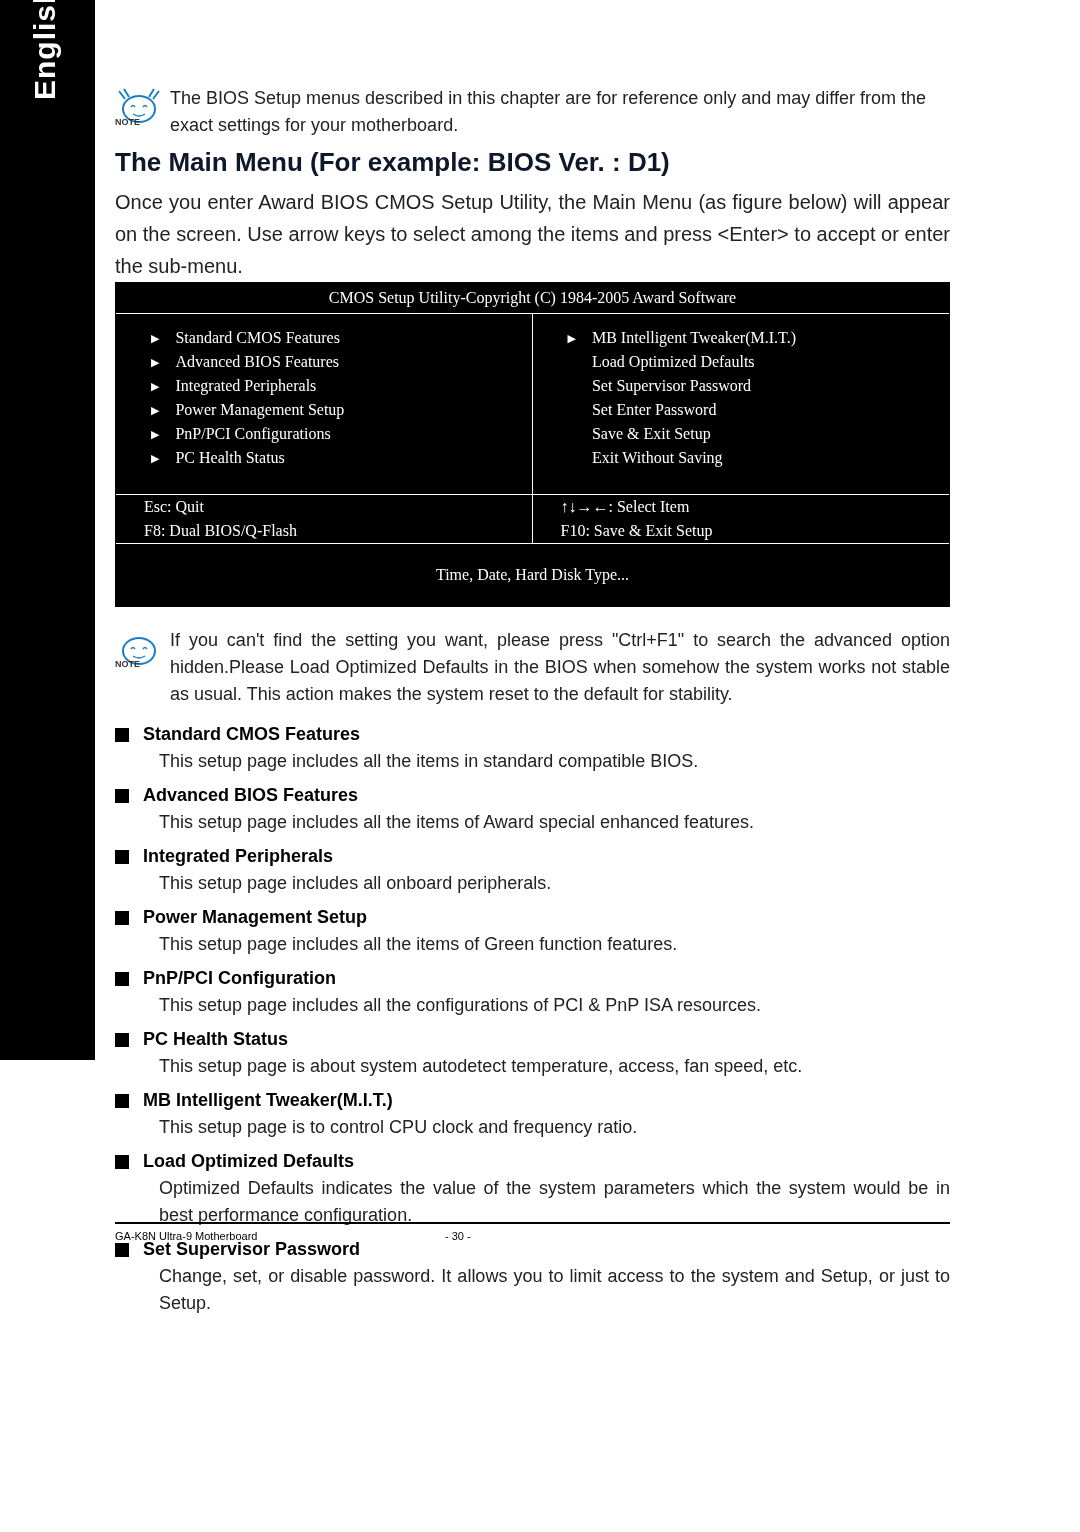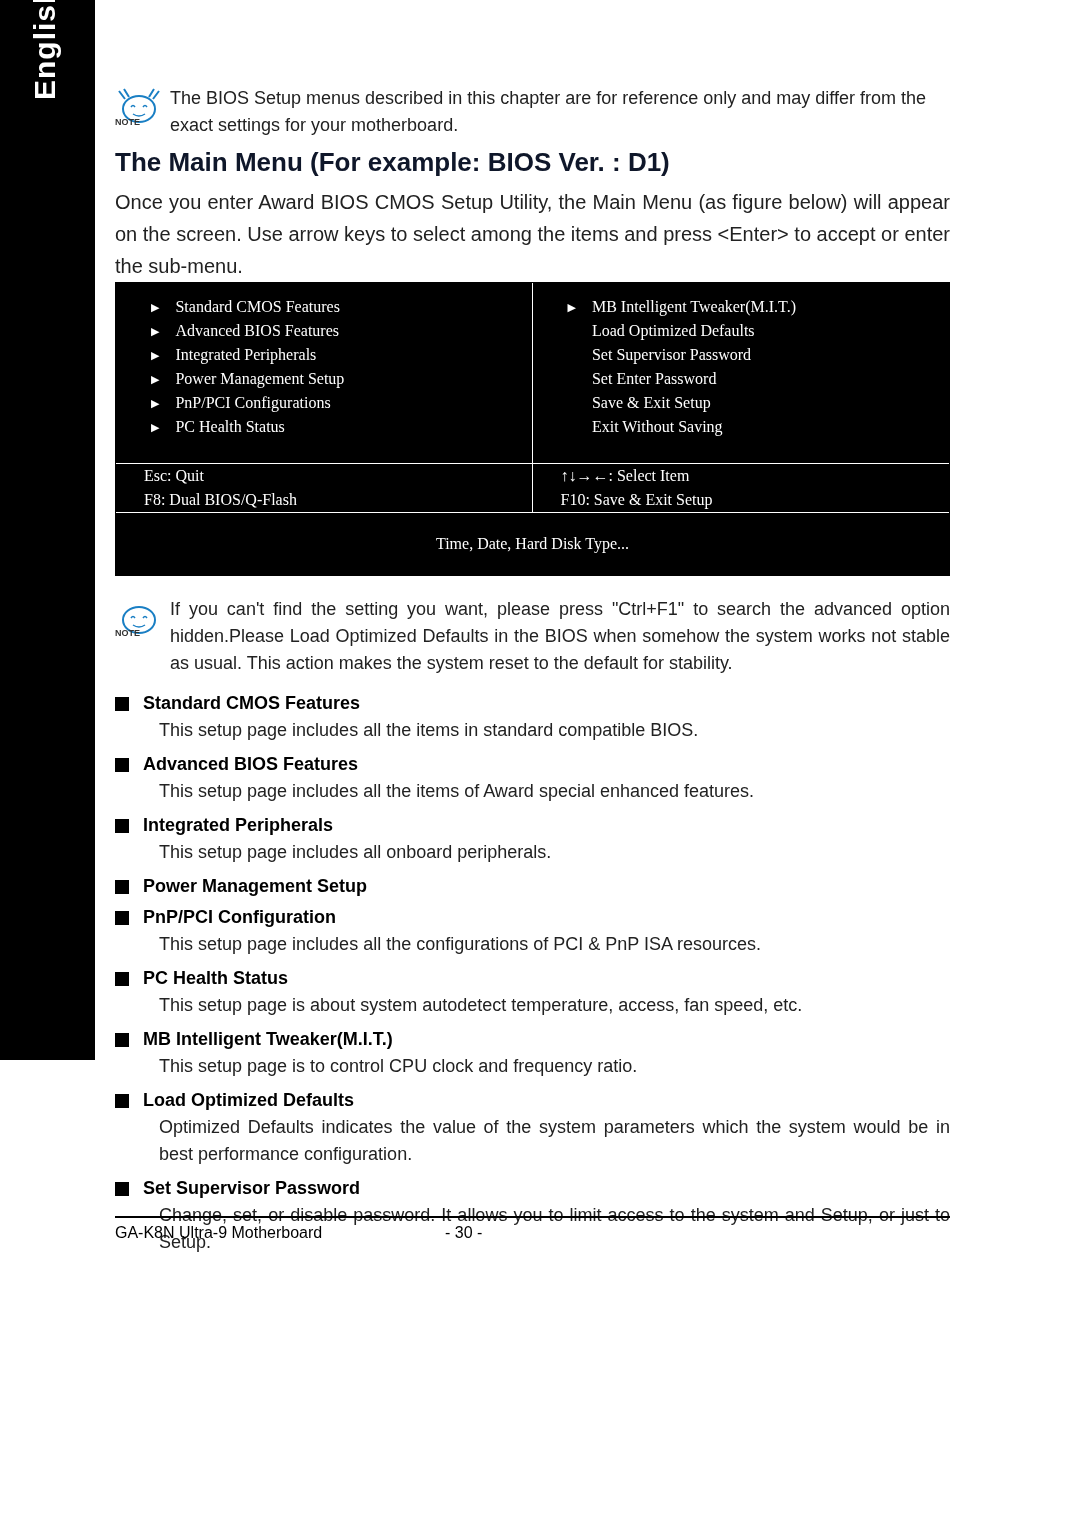--- a/index.html
+++ b/index.html
@@ -152,21 +152,21 @@
       color: #222;
     }
     .footer {
       position: absolute;
       left: 115px;
       bottom: 290px;
       width: 835px;
       border-top: 2px solid #000;
       padding-top: 6px;
       display: flex;
-      font-size: 16px;
+      font-size: 11px;
     }
     .footer-model { width: 330px; }
     .footer-page { }
   </style>
 </head>
 <body>
 
 <div class="black-sidebar">
   <div class="lang-tab">English</div>
 </div>
@@ -185,20 +185,21 @@
       <span class="note-label">NOTE</span>
     </div>
     <div class="note-text">The BIOS Setup menus described in this chapter are for reference only and may differ from the exact settings for your motherboard.</div>
   </div>
 
   <div class="main-heading">The Main Menu (For example: BIOS Ver. : D1)</div>
 
   <div class="intro">Once you enter Award BIOS CMOS Setup Utility, the Main Menu (as figure below) will appear on the screen.  Use arrow keys to select among the items and press &lt;Enter&gt; to accept or enter the sub-menu.</div>
 
   <div class="bios-box">
+    <div class="bios-title">CMOS Setup Utility-Copyright (C) 1984-2005 Award Software</div>
     <div class="bios-cols">
       <div class="bios-col">
         <div class="bios-item">
             <span class="tri">▶</span>
             <span>Standard CMOS Features</span>
           </div>
         <div class="bios-item">
             <span class="tri">▶</span>
             <span>Advanced BIOS Features</span>
           </div>
@@ -289,20 +290,21 @@
         <div class="square"></div>
         <div class="feature-title">Integrated Peripherals</div>
       </div>
     <div class="feature-desc">This setup page includes all onboard peripherals.</div>
   </div>
   <div class="feature-block">
     <div class="feature-head">
         <div class="square"></div>
         <div class="feature-title">Power Management Setup</div>
       </div>
+    <div class="feature-desc">This setup page includes all the items of Green function features.</div>
   </div>
   <div class="feature-block">
     <div class="feature-head">
         <div class="square"></div>
         <div class="feature-title">PnP/PCI Configuration</div>
       </div>
     <div class="feature-desc">This setup page includes all the configurations of PCI &amp; PnP ISA resources.</div>
   </div>
   <div class="feature-block">
     <div class="feature-head">

